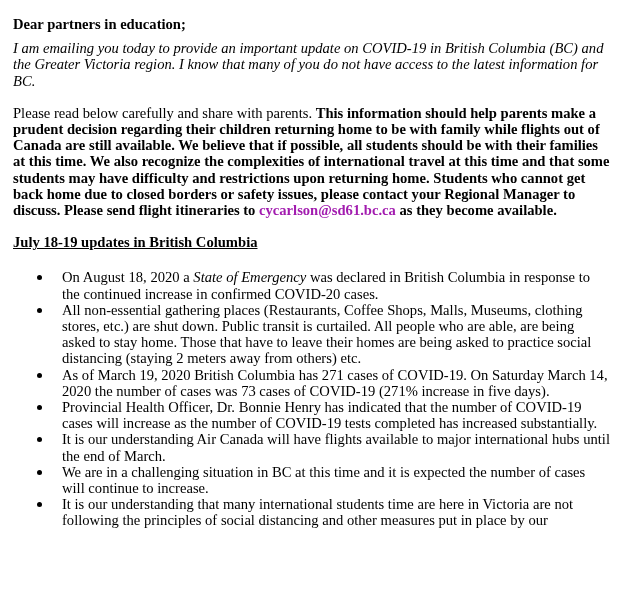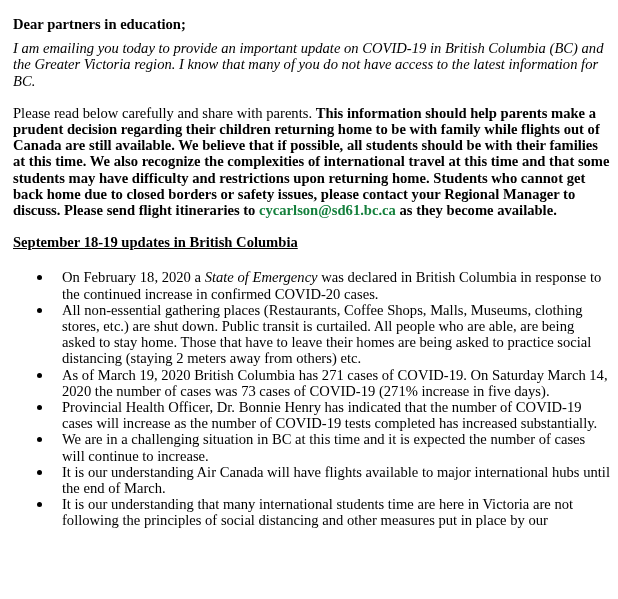--- a/index.html
+++ b/index.html
@@ -8,44 +8,44 @@
     font-family: "Liberation Serif", "DejaVu Serif", serif;
     font-size: 14.6px; line-height: 16.2px; color: #000;
     -webkit-font-smoothing: antialiased;
   }
   .page { position: relative; padding: 16px 8px 0 13px; }
   p { margin: 0; }
   .greeting { font-weight: bold; margin-bottom: 8px; }
   .intro { margin-bottom: 16px; font-style: italic; }
   .instructions { margin-bottom: 16px; }
   .b { font-weight: bold; }
-  .email-link { font-weight: bold; color: #15803d; text-decoration: none; }
+  .email-link { font-weight: bold; color: #a21caf; text-decoration: none; }
   .section-heading { font-weight: bold; text-decoration: underline; margin-bottom: 19px; }
   ul.updates { list-style: none; margin: 0; padding: 0; }
   ul.updates li { position: relative; padding-left: 49px; margin: 0; }
   ul.updates li .dot {
     position: absolute; left: 24px; top: 6px;
     width: 5px; height: 5px; border-radius: 50%; background: #000;
   }
   i { font-style: italic; }
 </style>
 </head>
 <body>
 
 <div class="page">
   <p class="greeting">Dear partners in education;</p>
 
   <p class="intro">I am emailing you today to provide an important update on COVID-19 in British Columbia (BC) and the Greater Victoria region. I know that many of you do not have access to the latest information for BC.</p>
 
   <p class="instructions"><span>Please read below carefully and share with parents. </span><span class="b">This information should help parents make a prudent decision regarding their children returning home to be with family while flights out of Canada are still available. We believe that if possible, all students should be with their families at this time. We also recognize the complexities of international travel at this time and that some students may have difficulty and restrictions upon returning home. Students who cannot get back home due to closed borders or safety issues, please contact your Regional Manager to discuss.  Please send flight itineraries to </span><a class="email-link">cycarlson@sd61.bc.ca</a><span class="b"> as they become available.</span></p>
 
-  <p class="section-heading">September 18-19 updates in British Columbia</p>
+  <p class="section-heading">July 18-19 updates in British Columbia</p>
 
   <ul class="updates">
-    <li><span class="dot"></span><span>On February 18, 2020 a </span><i>State of  Emergency</i><span> was declared in British Columbia in response to the continued increase in confirmed COVID-20 cases.</span></li>
+    <li><span class="dot"></span><span>On August 18, 2020 a </span><i>State of  Emergency</i><span> was declared in British Columbia in response to the continued increase in confirmed COVID-20 cases.</span></li>
     <li><span class="dot"></span><span>All non-essential gathering places (Restaurants, Coffee Shops, Malls, Museums, clothing stores, etc.) are shut down. Public transit is curtailed. All people who are able, are being asked to stay home. Those that have to leave their homes are being asked to practice social distancing (staying 2 meters away from others) etc.</span></li>
     <li><span class="dot"></span><span>As of March 19, 2020 British Columbia has 271 cases of COVID-19. On Saturday March 14, 2020 the number of  cases was 73 cases of COVID-19 (271% increase in five days).</span></li>
     <li><span class="dot"></span><span>Provincial Health Officer, Dr. Bonnie Henry has indicated that the number of COVID-19 cases will increase as the number of COVID-19 tests completed has increased substantially.</span></li>
+    <li><span class="dot"></span><span>It is our understanding Air Canada will have flights available to major international hubs until the end of March.</span></li>
     <li><span class="dot"></span><span>We are in a challenging situation in BC at this time and it is expected the number of cases will continue to increase.</span></li>
-    <li><span class="dot"></span><span>It is our understanding Air Canada will have flights available to major international hubs until the end of March.</span></li>
     <li><span class="dot"></span><span>It is our understanding that many international students time are here in Victoria are not following the principles of social distancing and other measures put in place by our</span></li>
   </ul>
 </div>
 
 </body></html>

